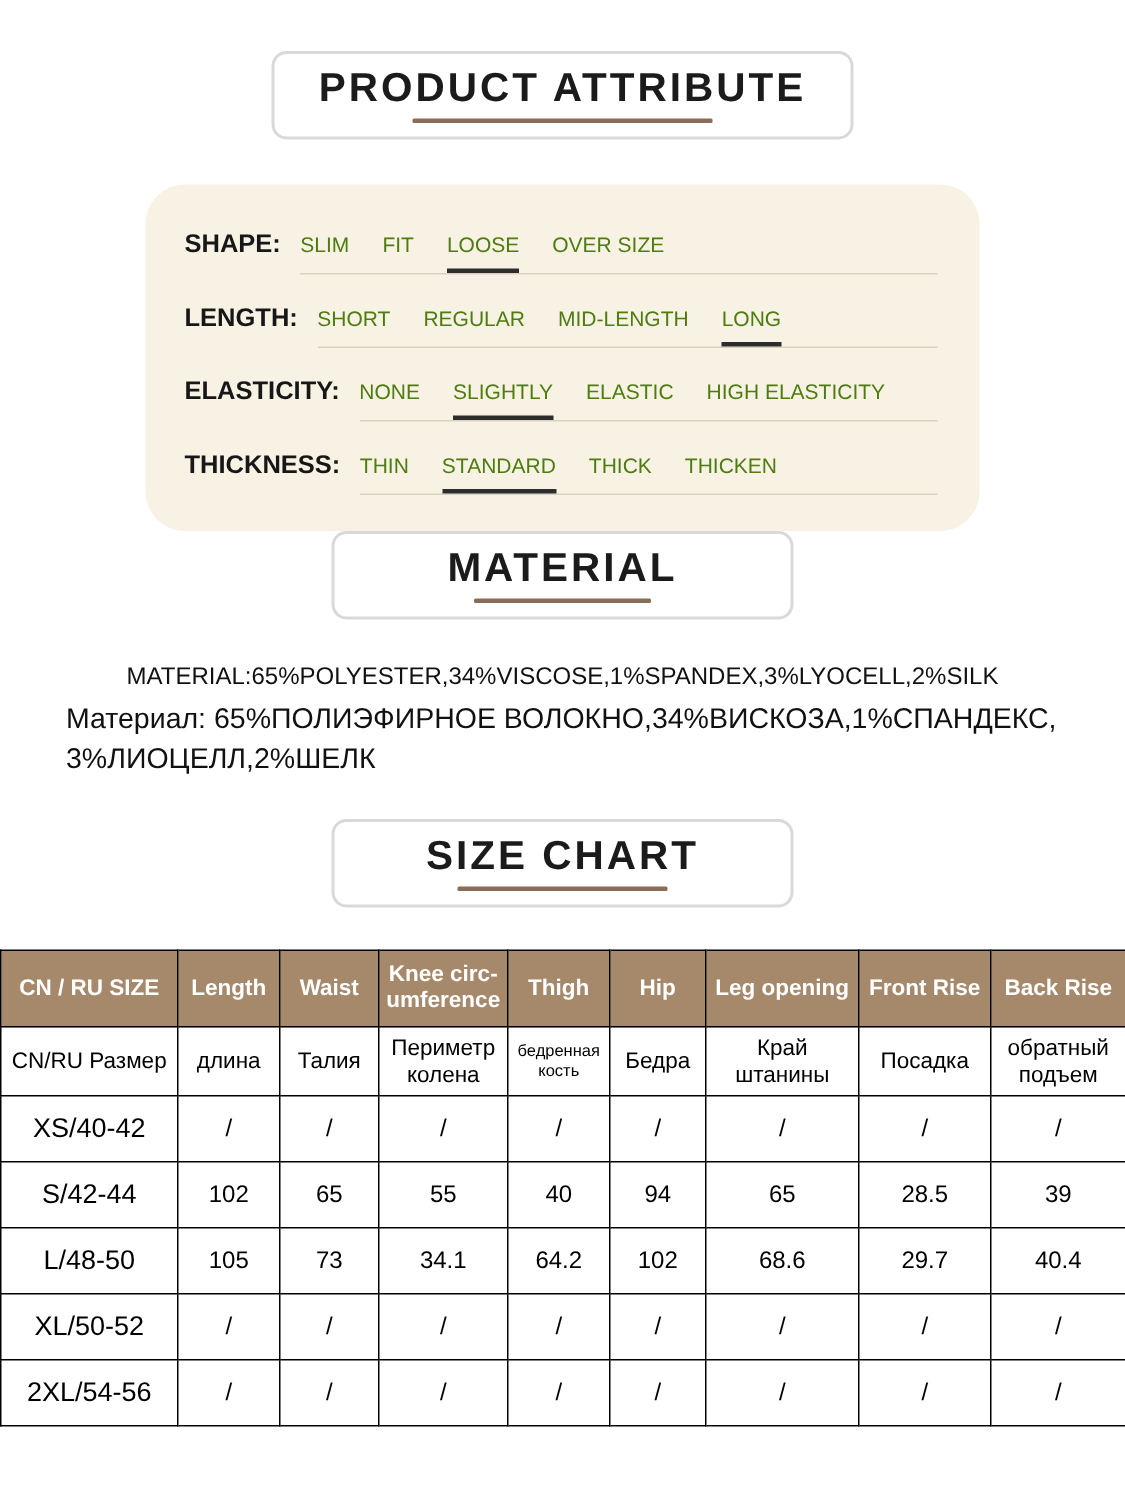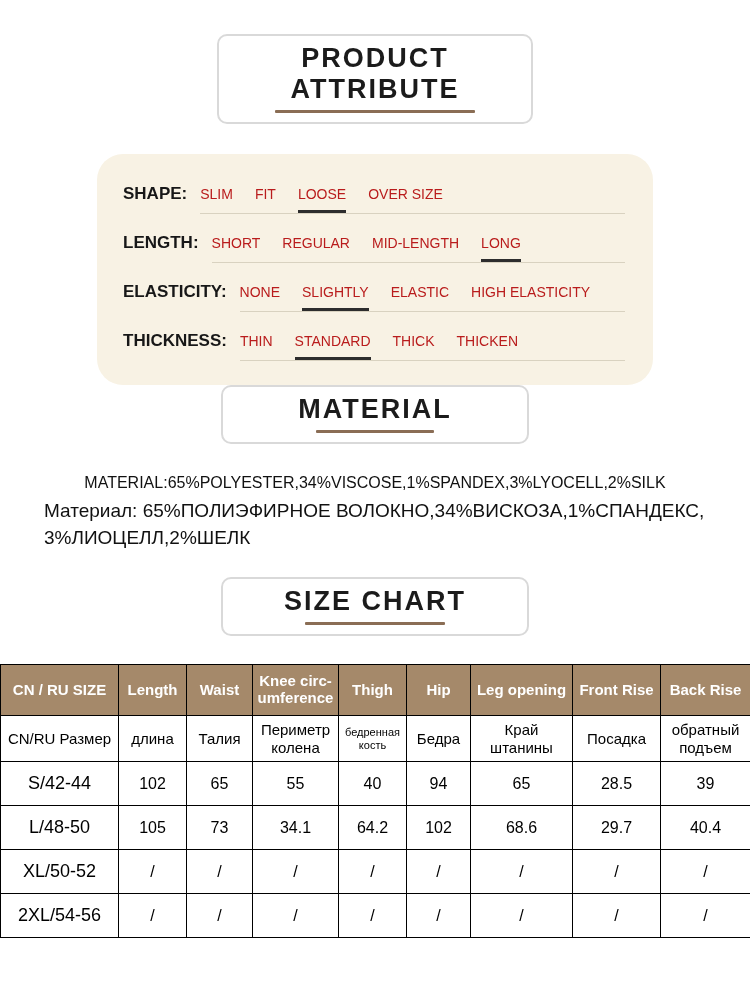--- a/index.html
+++ b/index.html
@@ -2,35 +2,35 @@
 <html style="--tan: #A5896A; --cream: #F8F2E4; --underline: #8A6D55;"><head>
 <meta charset="utf-8">
 <style>
   * { box-sizing: border-box; }
   html, body { margin: 0; padding: 0; background: #fff; }
   body { font-family: "Liberation Sans", sans-serif; color: #111; }
   .page { width: 750px; min-height: 1000px; margin: 0 auto; background: #fff; padding-top: 34px; position: relative; }
 
   
   .title-box { background: #fff; border: 2px solid #d9d9d9; border-radius: 10px; margin: 0 auto; text-align: center; padding: 7px 0 9px; }
-  .title-lg { width: 316px; }
+  .title-lg { width: 388px; }
   .title-sm { width: 308px; }
   .title-text { font-size: 27px; font-weight: bold; letter-spacing: 2px; color: #1b1b1b; }
   .title-underline { height: 3px; background: var(--underline, #8A6D55); margin: 5px auto 0; border-radius: 1px; }
   .u-w200 { width: 200px; }
   .u-w118 { width: 118px; }
   .u-w140 { width: 140px; }
 
   
   .attr-panel { width: 556px; margin: 30px auto 0; background: var(--cream, #F8F2E4); border-radius: 26px; padding: 30px 28px 16px 26px; }
   .attr-row { display: flex; align-items: baseline; margin-bottom: 19px; }
   .attr-row:last-child { margin-bottom: 8px; }
   .attr-label { font-size: 17px; font-weight: bold; margin-right: 13px; white-space: nowrap; color: #171717; }
   .attr-options { flex: 1 1 auto; display: flex; gap: 22px; border-bottom: 1px solid #d9d2c0; align-items: flex-end; }
-  .attr-option { font-size: 14px; padding-bottom: 8px; border-bottom: 3px solid transparent; white-space: nowrap; color: #b91c1c; }
+  .attr-option { font-size: 14px; padding-bottom: 8px; border-bottom: 3px solid transparent; white-space: nowrap; color: #4d7c0f; }
   .attr-option.selected { border-bottom-color: #2d2d2d; }
 
   
   .material-section { margin-top: 30px; }
   .material-en { text-align: center; font-size: 16px; white-space: nowrap; color: #111; }
   .material-ru { margin-top: 6px; text-align: left; font-size: 19px; white-space: pre-line; line-height: 1.4; color: #111; padding-left: 44px; }
 
   .size-title { margin-top: 26px; }
 
   
@@ -143,20 +143,31 @@
           <th>Бедра</th>
           <th>Край
 штанины</th>
           <th>Посадка</th>
           <th>обратный
 подъем</th>
         </tr>
       </thead>
       <tbody>
         <tr>
+          <td>XS/40-42</td>
+          <td>/</td>
+          <td>/</td>
+          <td>/</td>
+          <td>/</td>
+          <td>/</td>
+          <td>/</td>
+          <td>/</td>
+          <td>/</td>
+        </tr>
+        <tr>
           <td>S/42-44</td>
           <td>102</td>
           <td>65</td>
           <td>55</td>
           <td>40</td>
           <td>94</td>
           <td>65</td>
           <td>28.5</td>
           <td>39</td>
         </tr>

